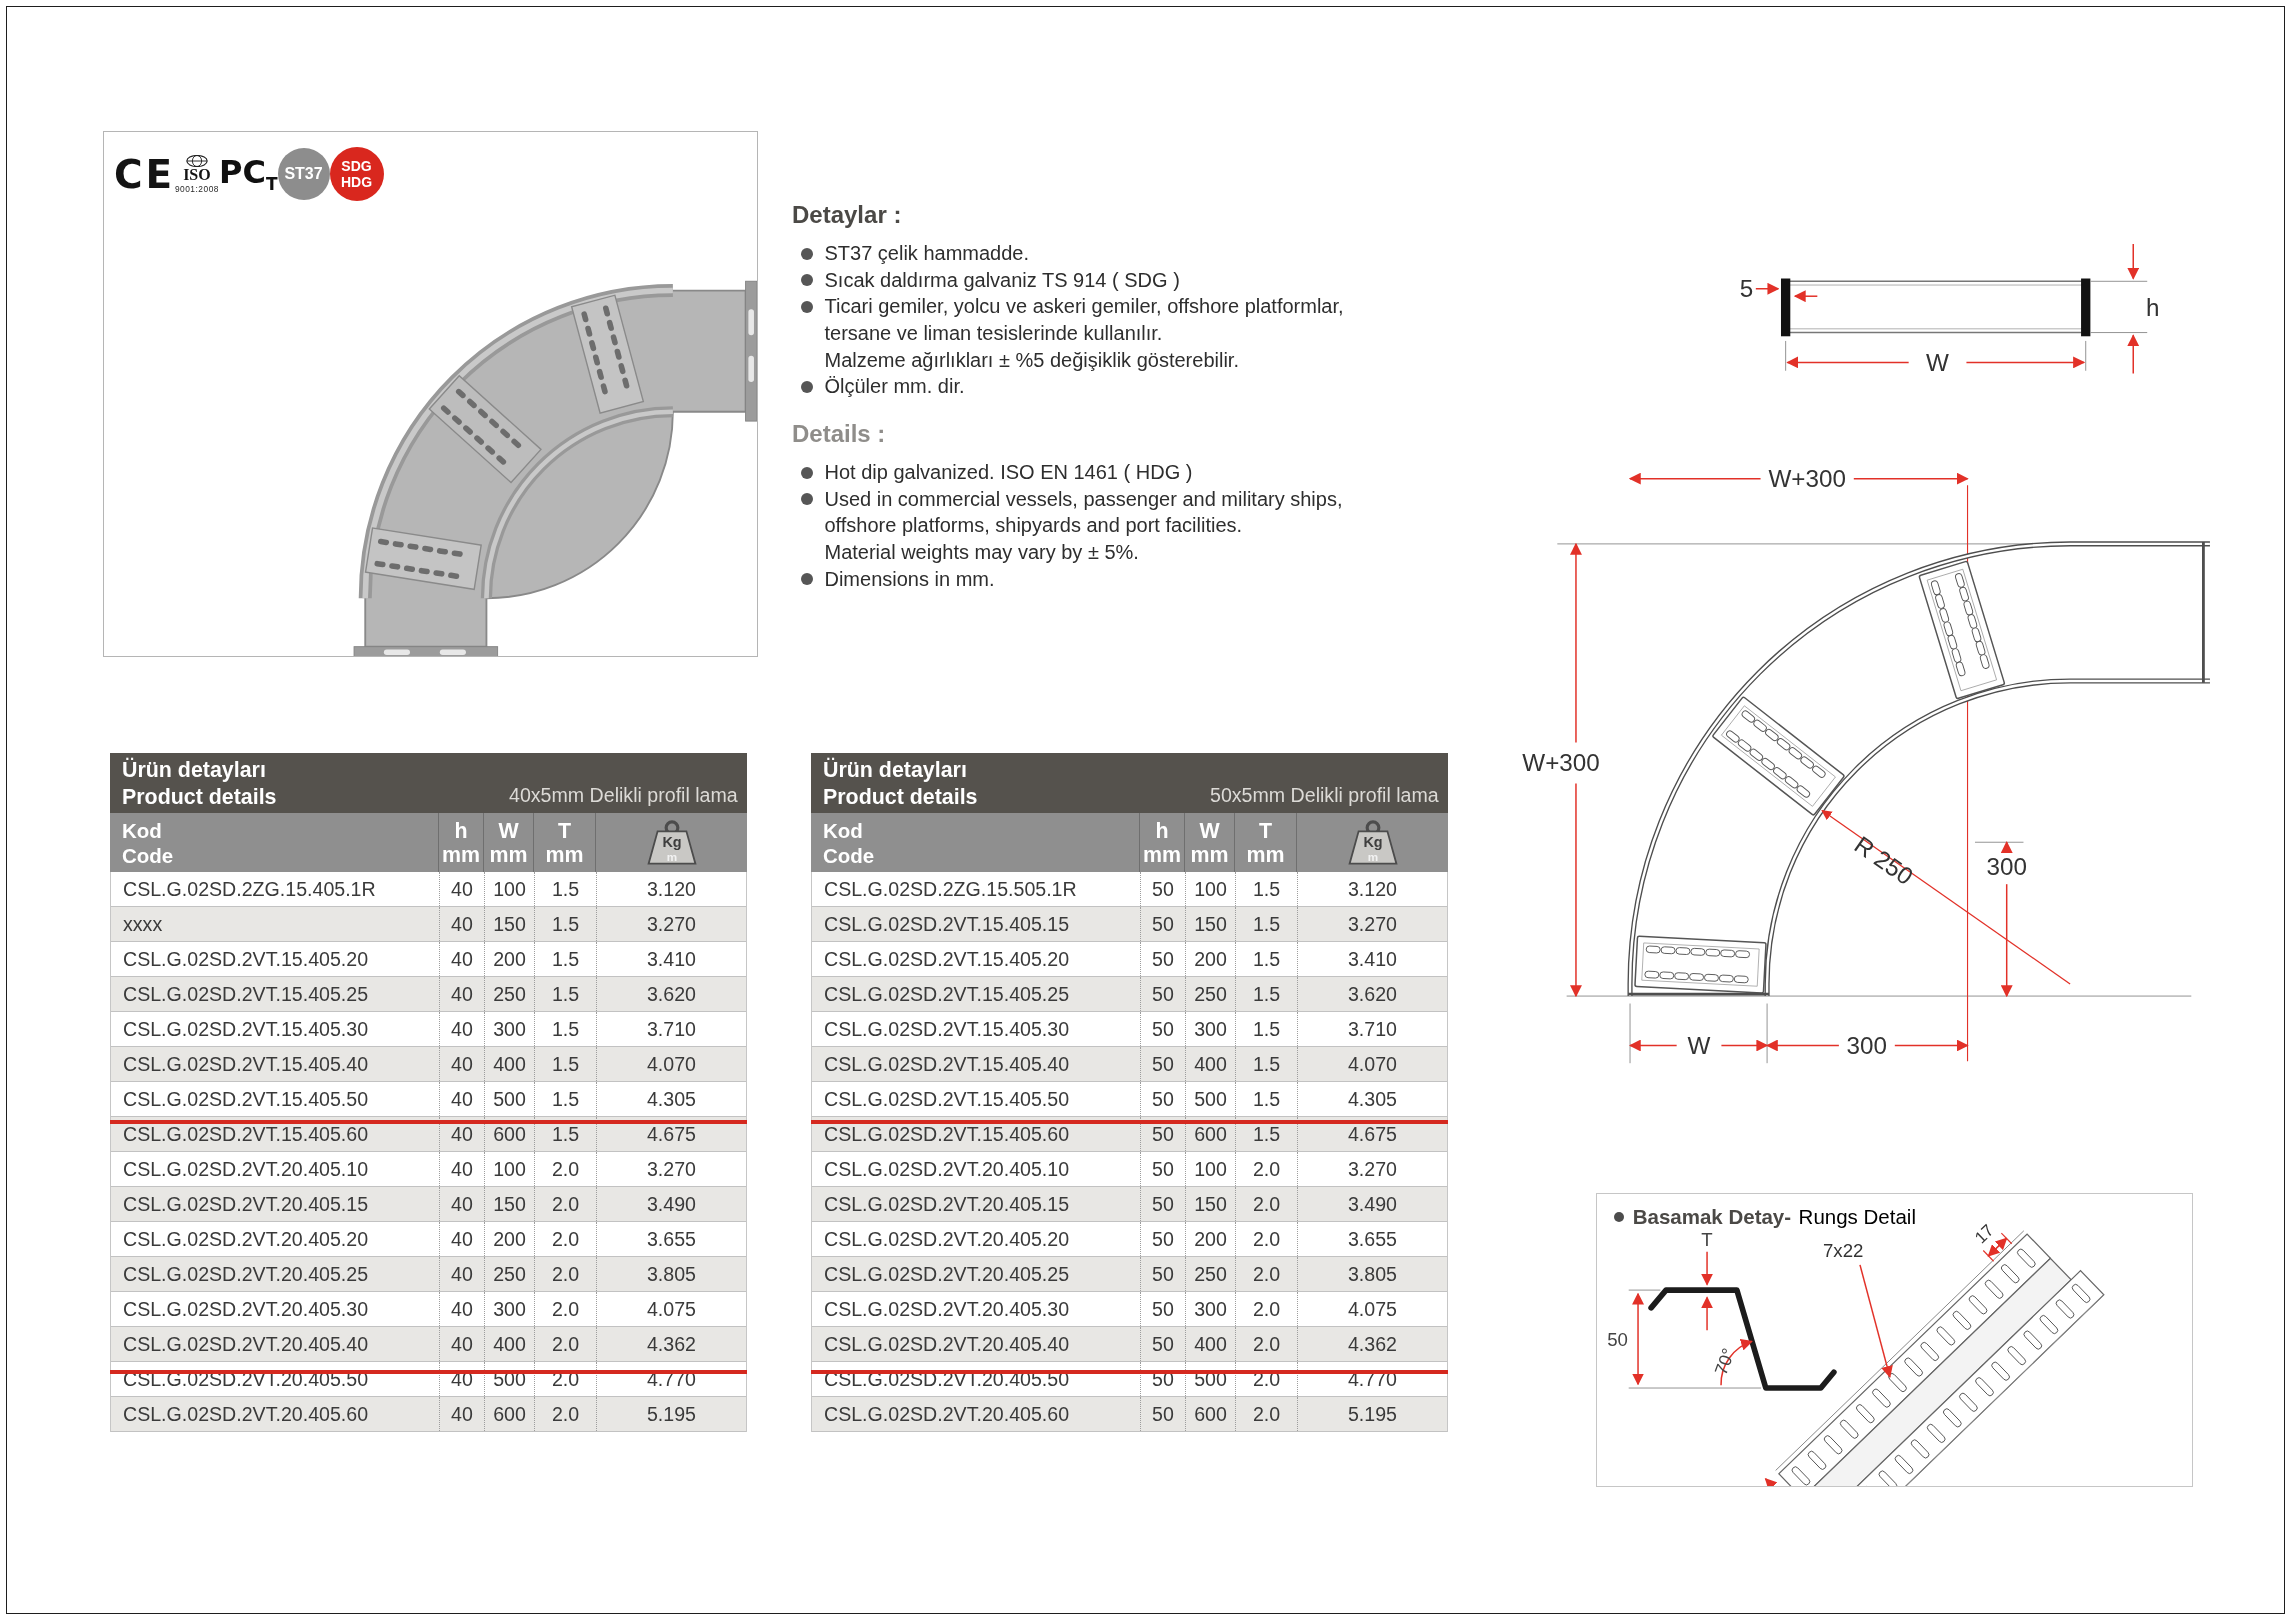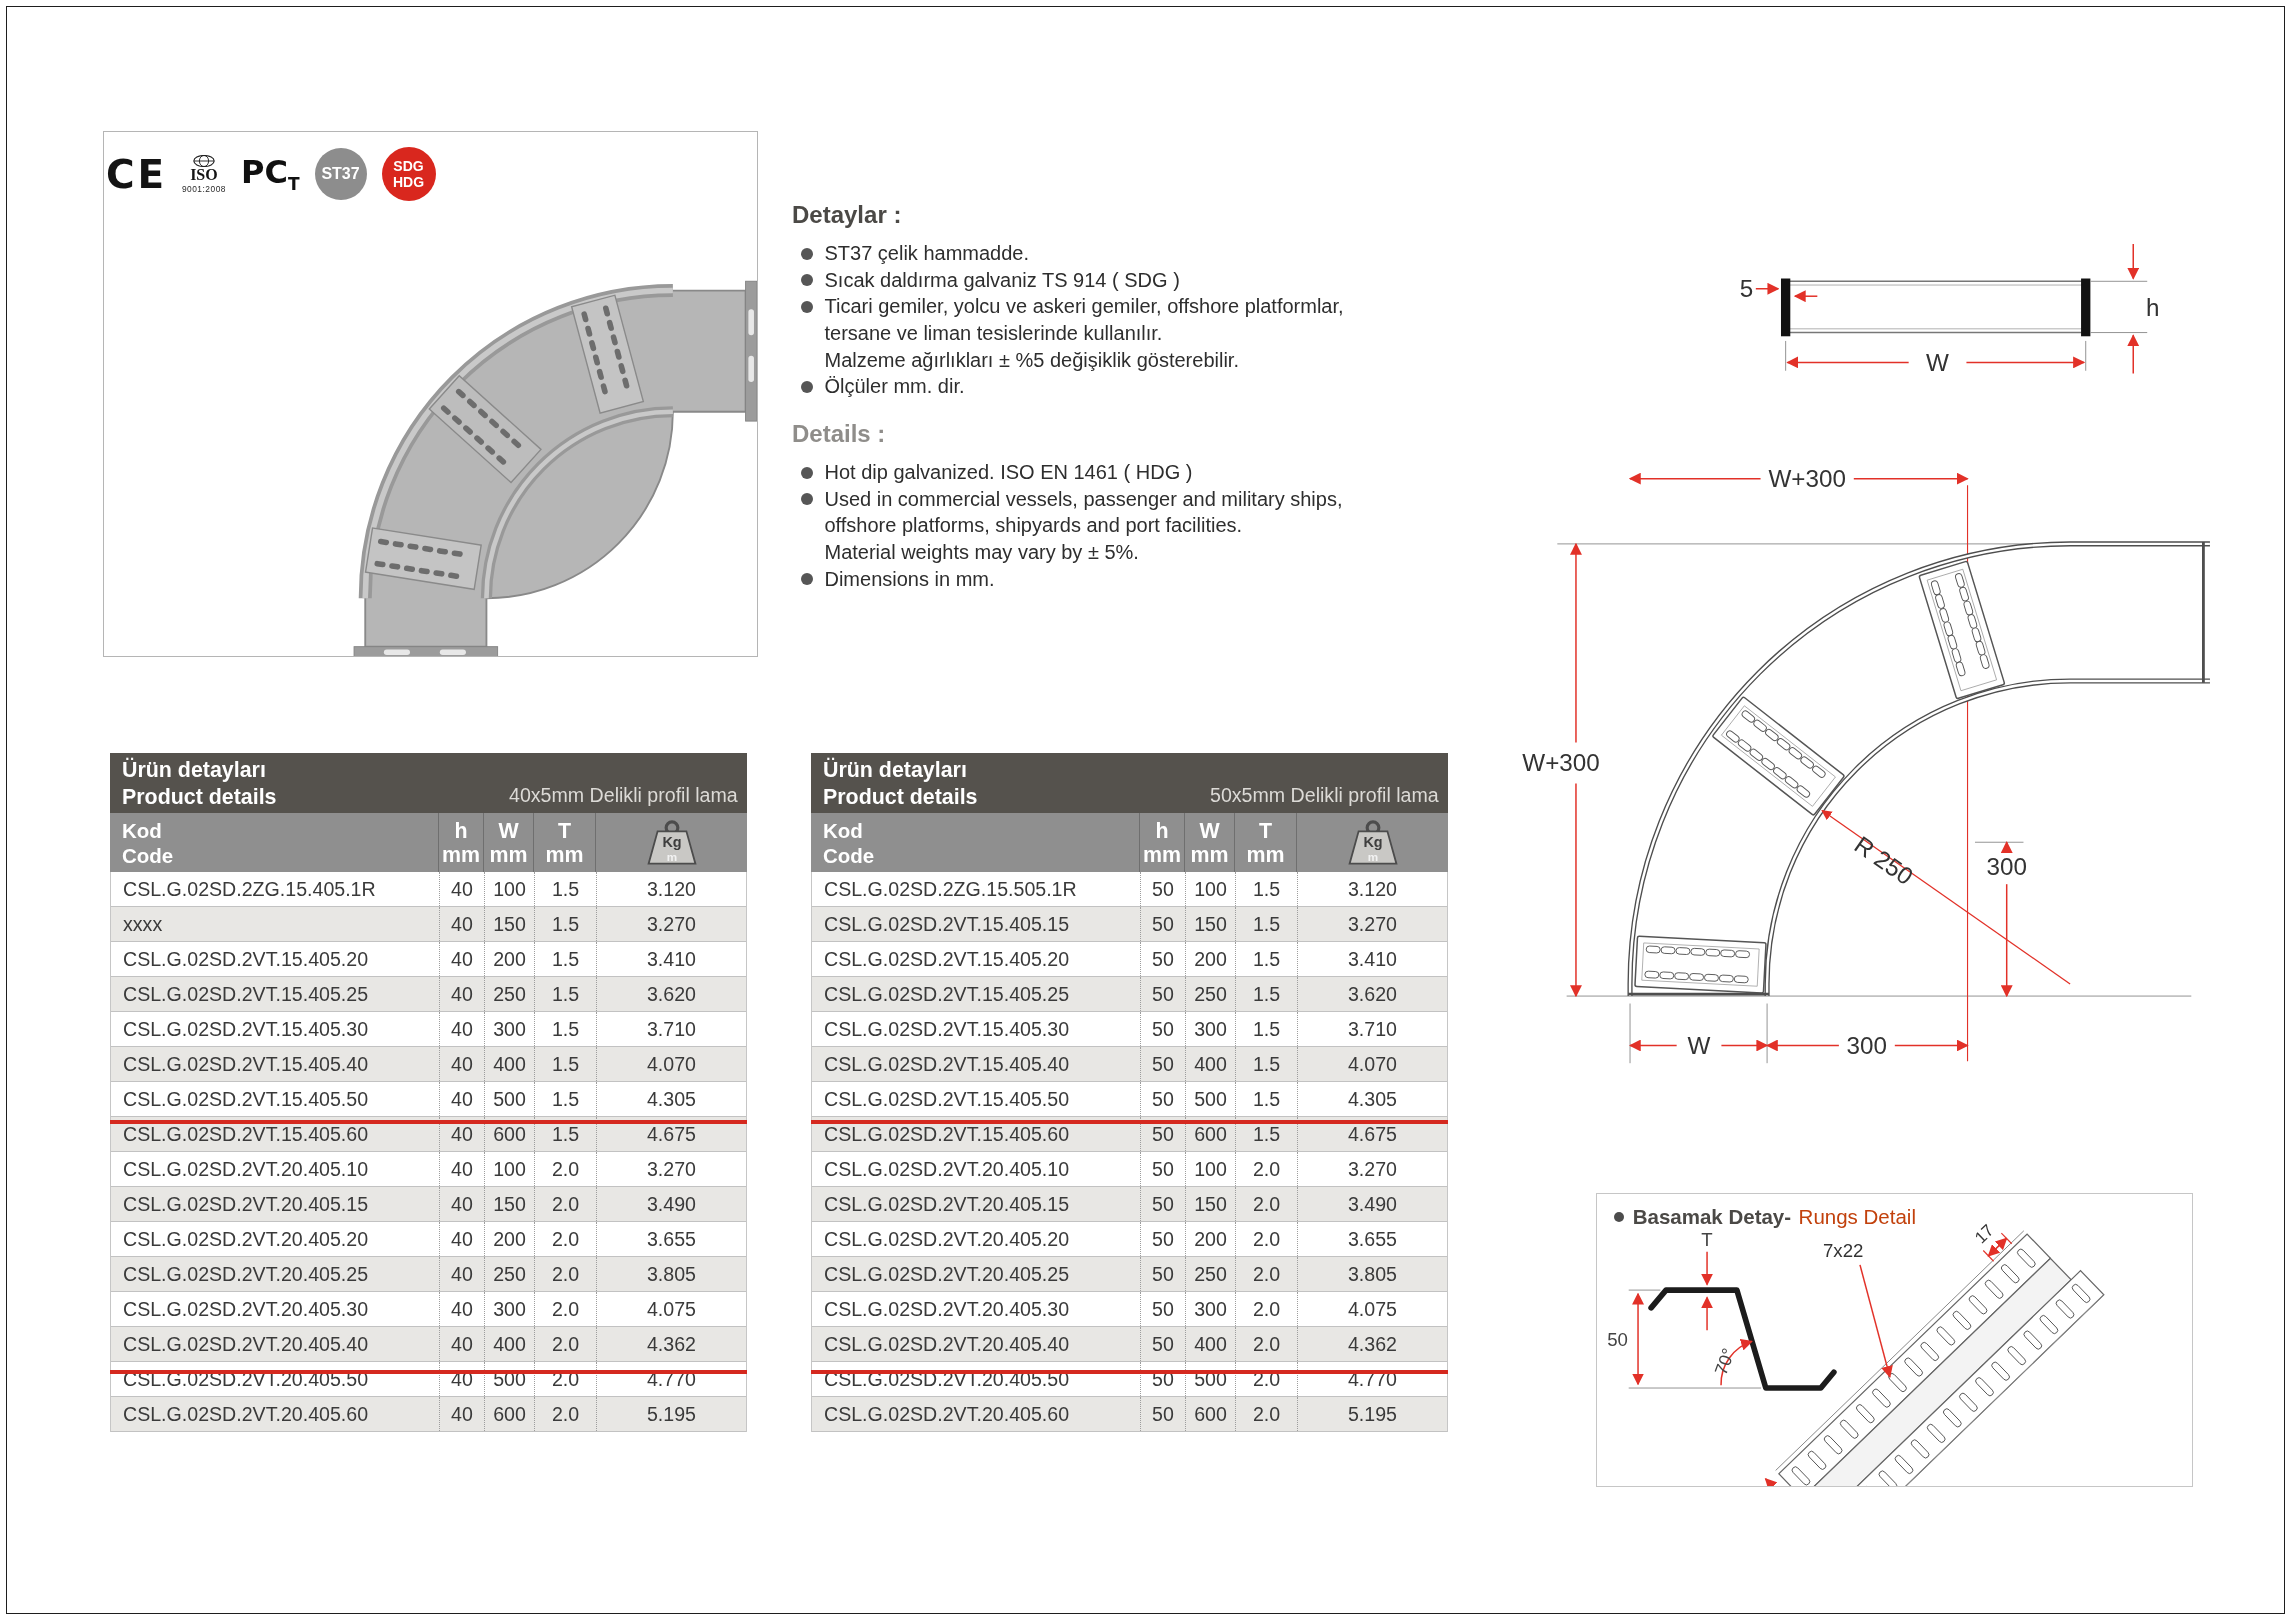--- a/index.html
+++ b/index.html
@@ -3,21 +3,21 @@
 <meta charset="utf-8">
 <style>
   html,body{margin:0;padding:0;background:#fff;}
   .page{position:relative;width:2291px;height:1620px;background:#ffffff;
         font-family:"Liberation Sans", sans-serif;color:#2f2f2f;overflow:hidden;}
   .page-frame{position:absolute;inset:5.6px;border:1.9px solid #1e1e1e;pointer-events:none;}
 
   
   .photo-box{position:absolute;left:103px;top:131px;width:653px;height:524px;
              border:0.9px solid #b5b5b5;background:#fff;}
-  .logos{position:absolute;left:2px;top:15px;display:flex;align-items:center;gap:15px;}
+  .logos{position:absolute;left:10px;top:15px;display:flex;align-items:center;}
   .logo-ce{font-family:"DejaVu Sans",sans-serif;font-weight:800;font-size:39px;color:#141414;
            letter-spacing:2.8px;line-height:43px;}
   .logo-iso{display:flex;flex-direction:column;align-items:center;line-height:1;}
   .logo-iso .iso-text{font-family:"Liberation Serif",serif;font-weight:700;font-size:16px;color:#141414;}
   .logo-iso .iso-sub{font-size:8.4px;color:#2a2a2a;margin-top:1.9px;letter-spacing:0.5px;}
   .logo-pct{font-family:"DejaVu Sans",sans-serif;font-weight:800;font-size:32px;color:#101010;}
   .logo-pct sub{font-size:17px;font-weight:800;}
   .badge{border-radius:50%;display:flex;flex-direction:column;align-items:center;justify-content:center;
          color:#fff;font-weight:700;text-align:center;}
   .badge.st37{width:52px;height:52px;background:#8d8d8d;font-size:16px;}
@@ -60,21 +60,21 @@
   .red-a{top:248px;} .red-b{top:498px;}
 
   
   .xsec{position:absolute;left:1726px;top:229px;}
   .bend{position:absolute;left:1492px;top:446px;}
   .rungs-panel{position:absolute;left:1596px;top:1193px;width:597px;height:294px;
                border:0.9px solid #c6c6c6;background:#fff;box-sizing:border-box;}
   .rungs-title{position:absolute;left:17px;top:11.2px;display:flex;align-items:center;font-size:20.5px;}
   .rungs-title .dot{width:10.3px;height:10.3px;border-radius:50%;background:#4c4c4c;margin-right:8.4px;}
   .rungs-title .tr-part{font-weight:700;color:#4b4946;}
-  .rungs-title .en-part{color:#c2410c;margin-left:7.5px;}
+  .rungs-title .en-part{color:#000000;margin-left:7.5px;}
 
   svg text{font-family:"Liberation Sans",sans-serif;}
   .rail{fill:none;stroke:#4e4e4e;stroke-width:5.5;}
   .rail2{fill:none;stroke:#ffffff;stroke-width:2.6;}
   .dim{stroke:#e23128;stroke-width:1.6;fill:none;}
   .ext{stroke:#8c8c8c;stroke-width:1;fill:none;}
   .dimtxt{fill:#333;font-size:26px;text-anchor:middle;}
 </style>
 </head>
 <body>

